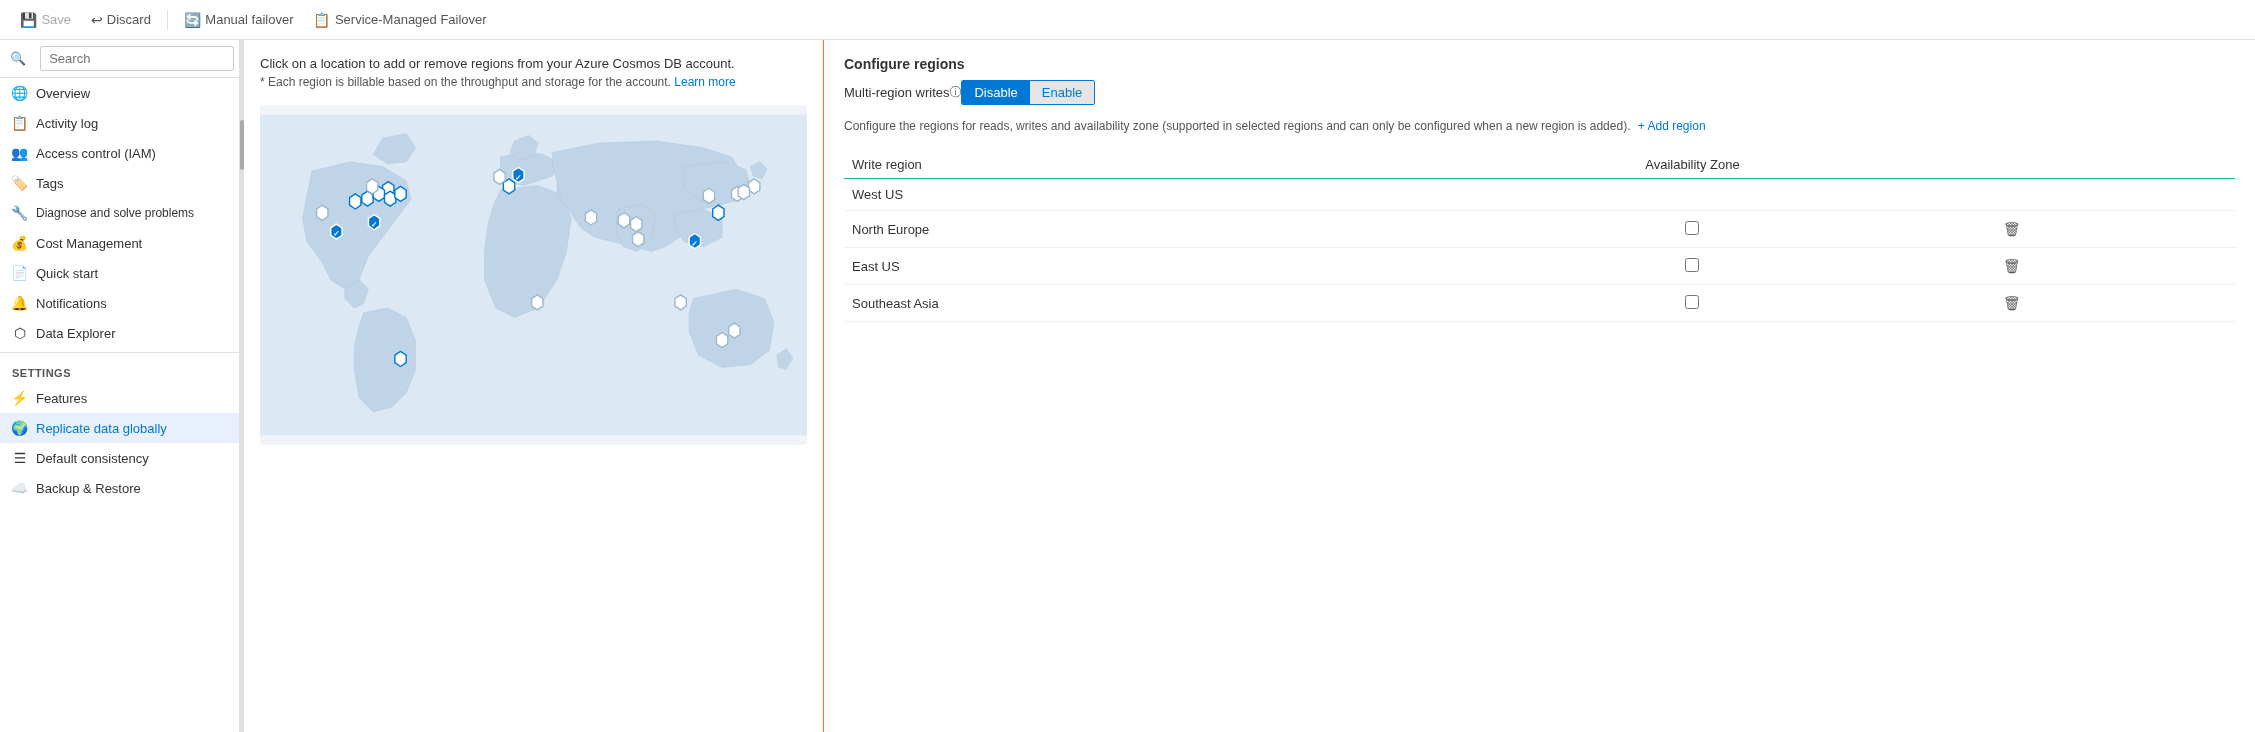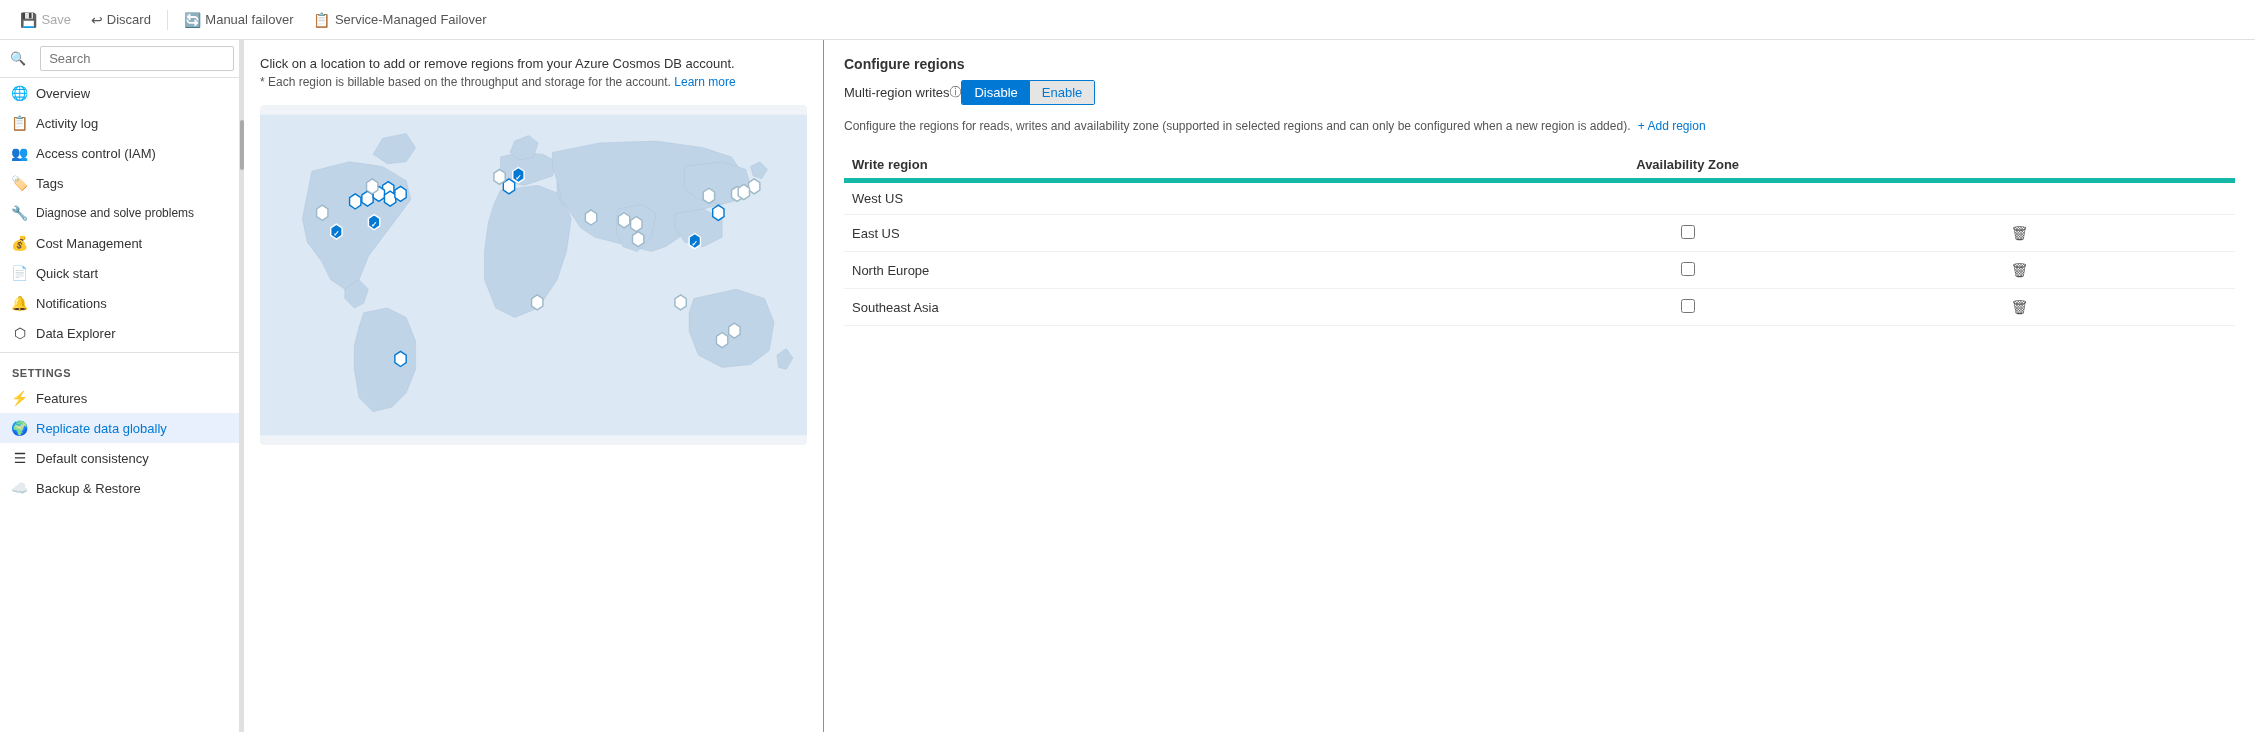--- a/index.html
+++ b/index.html
@@ -94,22 +94,22 @@
       background: #0078d4; color: #fff;
     }
     .configure-desc {
       font-size: 12px; color: #555; margin-bottom: 16px; line-height: 1.5;
     }
     .configure-desc a { color: #0078d4; text-decoration: none; }
 
     
     .regions-table { width: 100%; border-collapse: collapse; }
     .regions-table th {
-      text-align: left; font-size: 13px; font-weight: 700;
-      color: #333; padding: 6px 8px; border-bottom: 5px solid #14b8a6;
+      text-align: left; font-size: 13px; font-weight: 400;
+      color: #333; padding: 6px 8px; border-bottom: 1px solid #14b8a6;
     }
     .regions-table td {
       padding: 8px 8px; border-bottom: 1px solid #f0f0f0;
       font-size: 13px; color: #333;
     }
     .section-header-row td {
       font-weight: 600; color: #333; padding: 10px 8px 6px 8px;
       border-bottom: 1px solid #e0e0e0;
     }
     .availability-zone-cell { text-align: center; }
@@ -347,38 +347,38 @@
             <th></th>
           </tr>
         </thead>
         <tbody>
           <tr>
             <td>West US</td>
             <td class="availability-zone-cell"></td>
             <td></td>
           </tr>
           <tr>
+            <td>North Europe</td>
+            <td class="availability-zone-cell">
+              <input type="checkbox" class="checkbox-input" style="">
+            </td>
+            <td>
+              <button class="delete-btn">🗑</button>
+            </td>
+          </tr>
+          <tr>
             <td>East US</td>
             <td class="availability-zone-cell">
               <input type="checkbox" class="checkbox-input" style="">
             </td>
             <td>
               <button class="delete-btn">🗑</button>
             </td>
           </tr>
           <tr>
-            <td>North Europe</td>
-            <td class="availability-zone-cell">
-              <input type="checkbox" class="checkbox-input" style="">
-            </td>
-            <td>
-              <button class="delete-btn">🗑</button>
-            </td>
-          </tr>
-          <tr>
             <td>Southeast Asia</td>
             <td class="availability-zone-cell">
               <input type="checkbox" class="checkbox-input" style="">
             </td>
             <td>
               <button class="delete-btn">🗑</button>
             </td>
           </tr>
         </tbody>
       </table>

